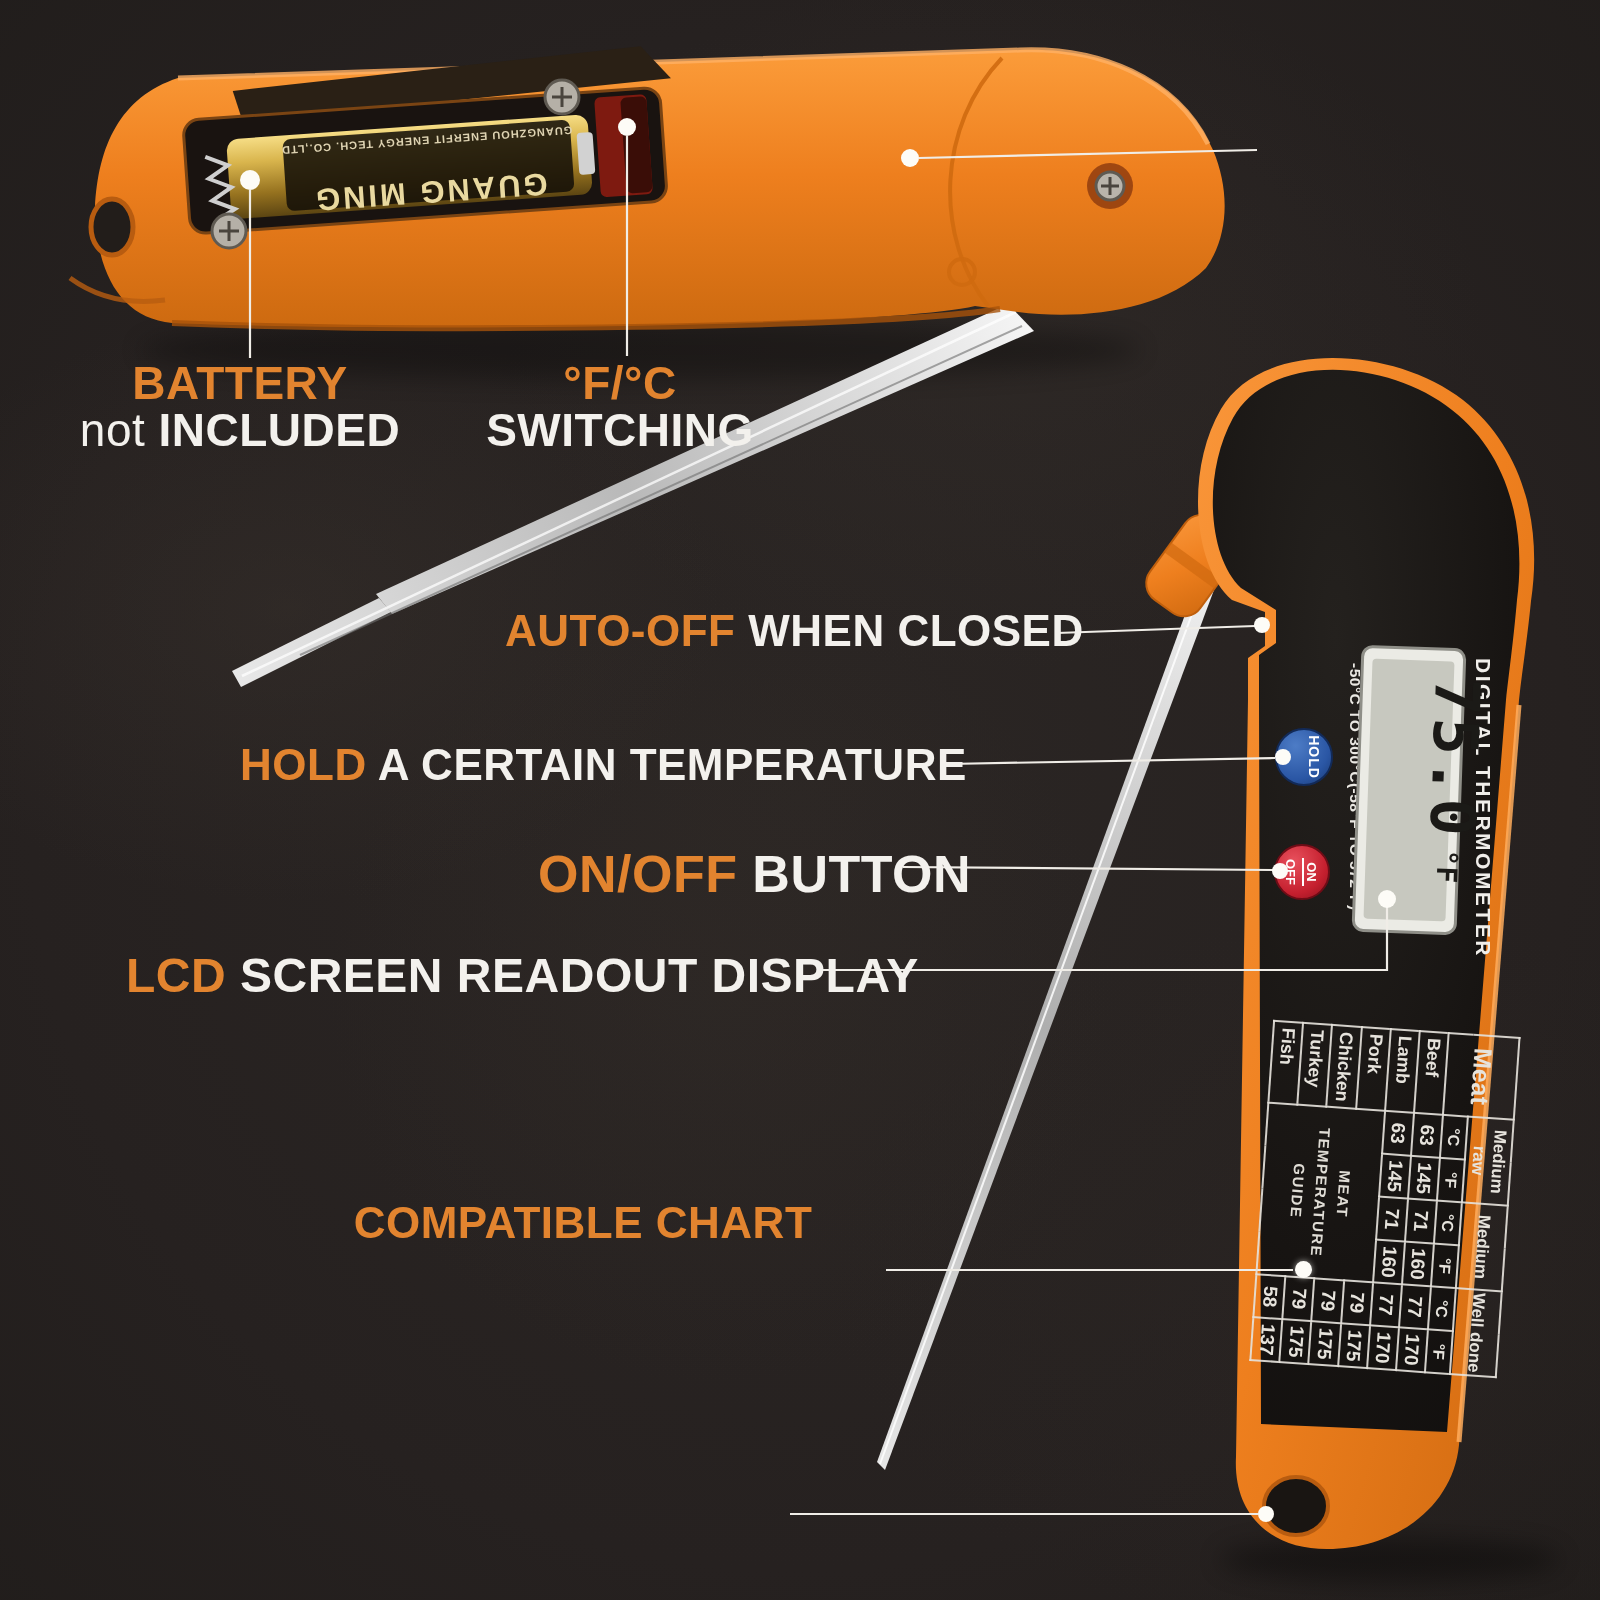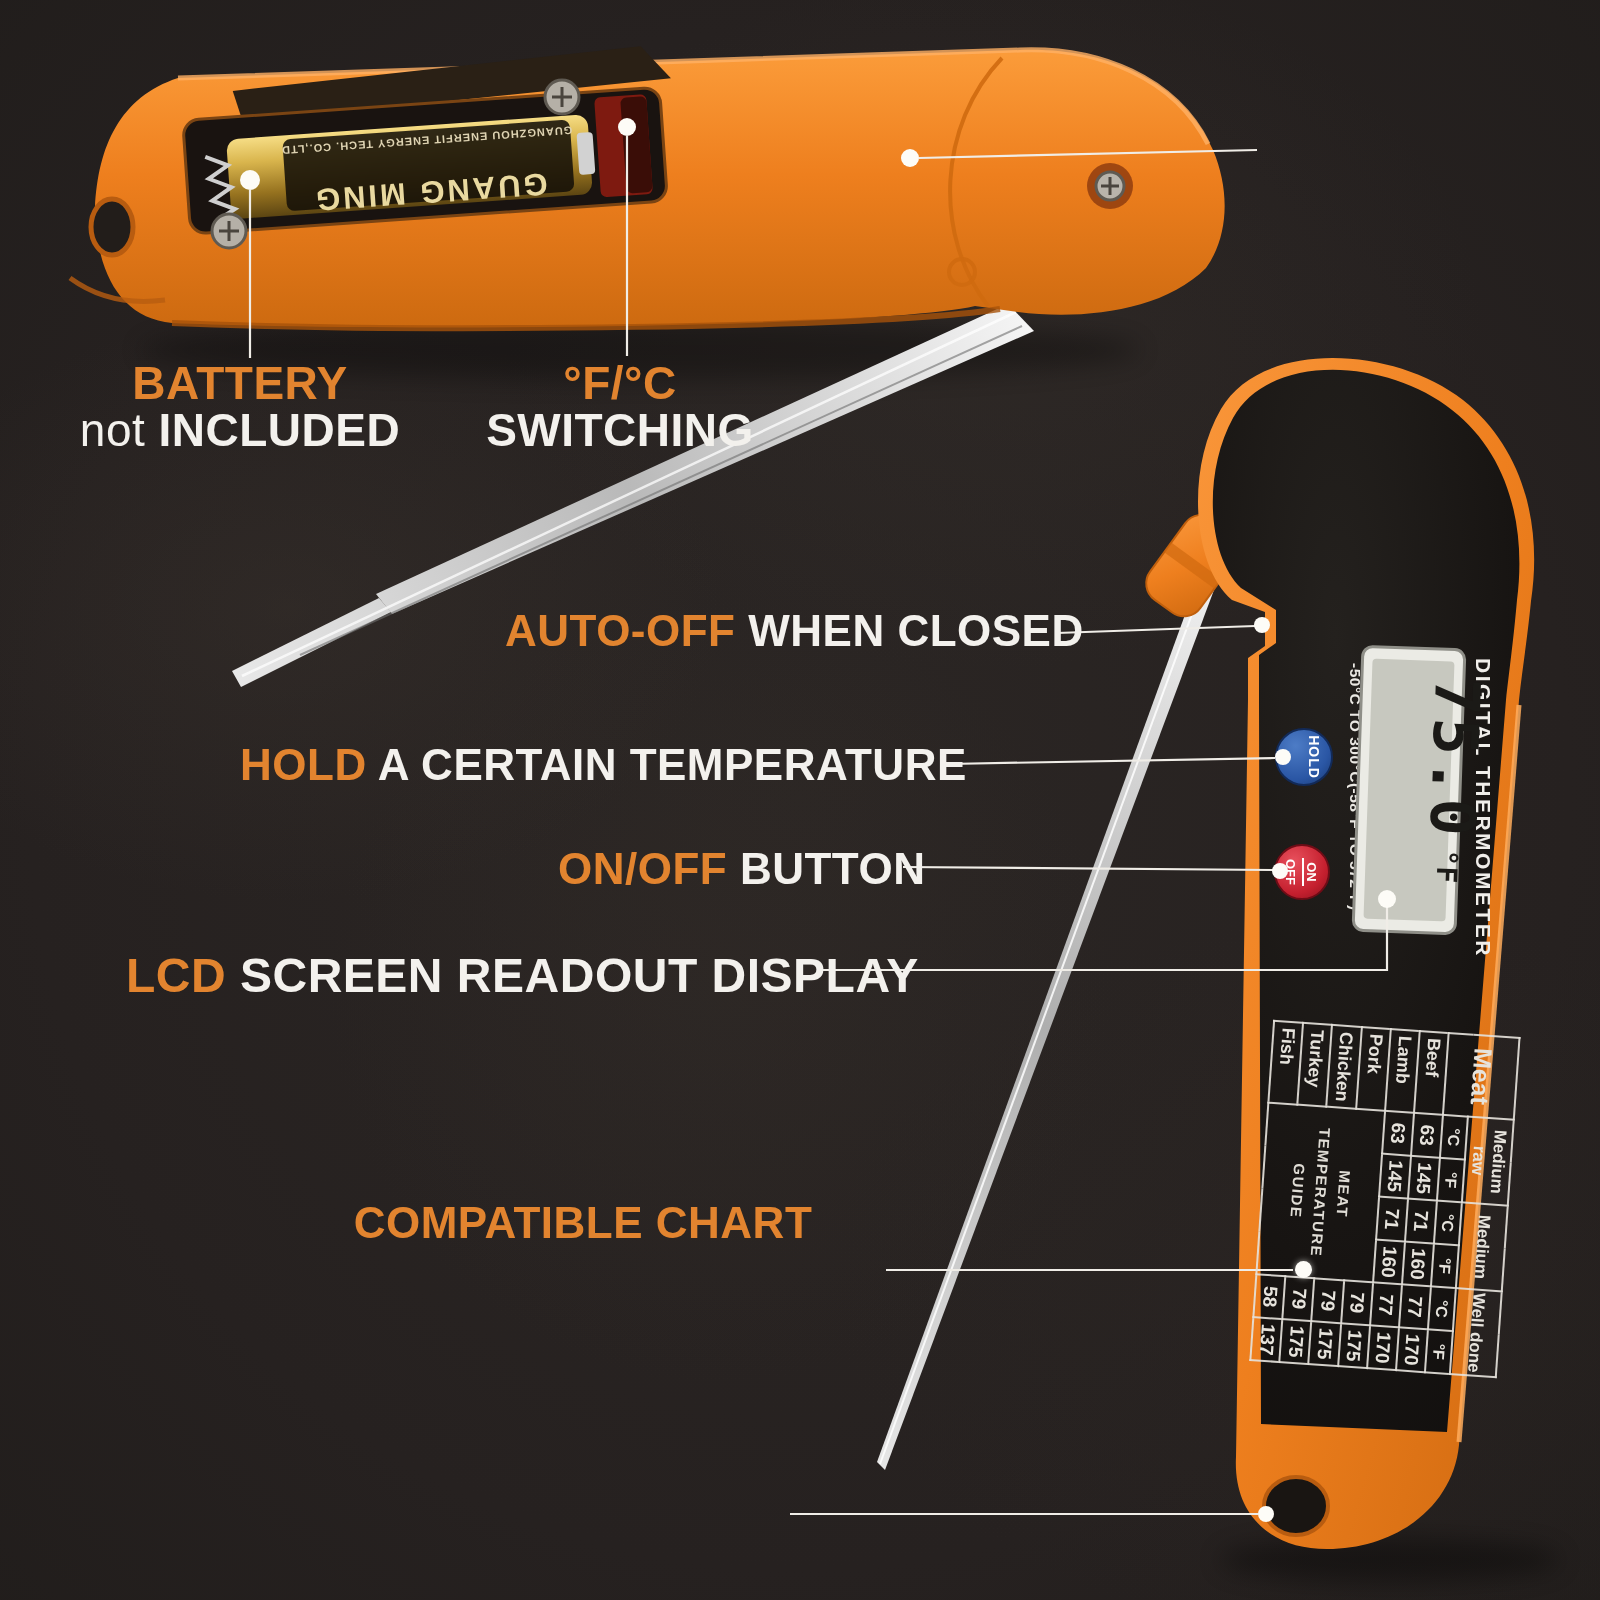--- a/index.html
+++ b/index.html
@@ -299,21 +299,21 @@
 </div>
 
 <div class="lbl" style="left:240px;top:740px;font-size:44px;">
   <span class="or">HOLD</span><span class="wh"> A CERTAIN TEMPERATURE</span>
 </div>
 
 <div class="lbl" style="left:505px;top:606px;font-size:44px;">
   <span class="or">AUTO-OFF</span><span class="wh"> WHEN CLOSED</span>
 </div>
 
-<div class="lbl" style="left:558px;top:844px;font-size:44px;text-align:right;">
+<div class="lbl" style="left:538px;top:844px;font-size:52px;text-align:right;">
   <span class="or">ON/OFF</span><span class="wh"> BUTTON</span>
 </div>
 
 <div class="lbl" style="left:126px;top:948px;font-size:48px;">
   <span class="or">LCD</span><span class="wh"> SCREEN READOUT DISPLAY</span>
 </div>
 
 <div class="lbl ctr" style="left:283px;top:1194px;width:600px;font-size:44px;line-height:57px;">
   <div class="or">COMPATIBLE CHART</div>
 </div>

